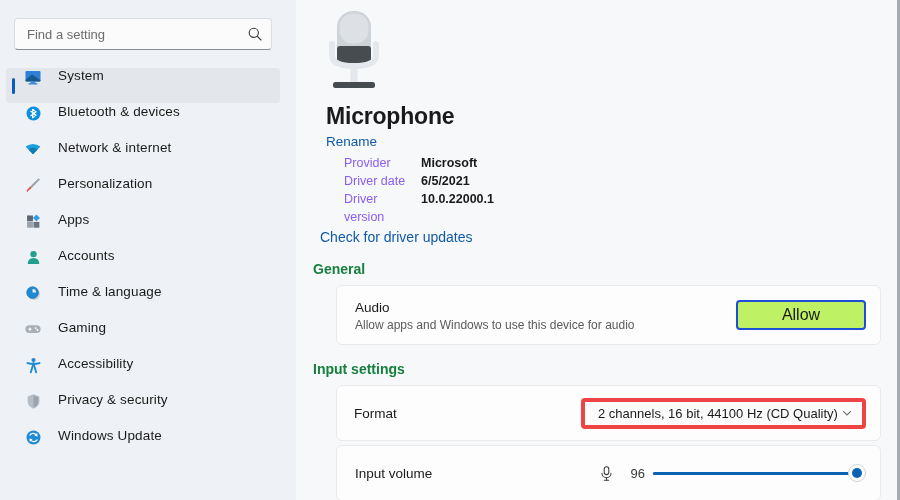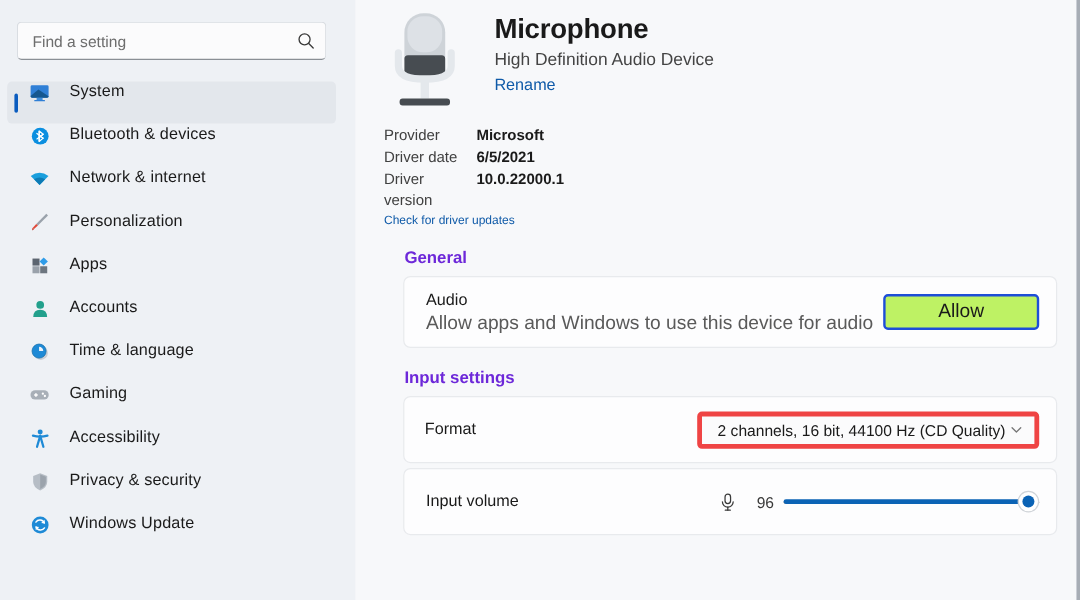--- a/index.html
+++ b/index.html
@@ -114,20 +114,21 @@
     position: relative;
     overflow: hidden;
   }
 
   .content-inner { padding: 0 16px 0 8px; }
 
   
   .device-header {
     display: flex;
     padding: 8px 0 0 0;
+    flex-direction: column;
   }
 
   .mic-art {
     width: 72px;
     flex: 0 0 72px;
     height: 92px;
     position: relative;
     margin-left: 14px;
   }
 
@@ -155,56 +156,56 @@
     display: inline-block;
   }
 
   
   .driver-info {
     margin: 4px 0 0 16px;
     font-size: 12.5px;
   }
 
   .driver-row { display: flex; line-height: 18px; }
-  .driver-key { width: 77px; flex: 0 0 77px; color: #404040; }
+  .driver-key { width: 77px; flex: 0 0 77px; color: #8b5cf6; margin-left: 24px; }
   .driver-val { color: #1a1a1a; font-weight: bold; }
 
   .driver-link {
-    font-size: 10px;
+    font-size: 14px;
     color: #0f5aa8;
     margin-top: 3px;
     display: inline-block;
     cursor: pointer;
     text-align: right;
   }
 
   
   .section-heading {
     font-size: 14px;
     font-weight: bold;
-    color: #6d28d9;
-    margin: 16px 0 8px 33px;
+    color: #15803d;
+    margin: 16px 0 8px 9px;
   }
 
   
   .card {
     background: #fdfdfe;
     border: 1px solid #e8eaed;
     border-radius: 6px;
     margin: 0 0 4px 32px;
     min-height: 58px;
     display: flex;
     align-items: center;
     padding: 0 14px 0 18px;
   }
 
   .card-main { flex: 1; }
 
   .card-title { font-size: 13.5px; color: #1a1a1a; line-height: 1.3; }
-  .card-desc { font-size: 16px; color: #5a5a5a; margin-top: 2px; }
+  .card-desc { font-size: 12px; color: #5a5a5a; margin-top: 2px; }
 
   .btn {
     min-width: 130px;
     height: 30px;
     background: #bef264;
     border: 2px solid #1d4ed8;
     border-radius: 4px;
     font-family: "Liberation Sans", sans-serif;
     font-size: 16px;
     color: #1a1a1a;
@@ -456,21 +457,20 @@
             <rect x="21.5" y="5.5" width="29" height="30" rx="13" fill="#dde1e6"></rect>
             <rect x="19" y="38" width="34" height="17" rx="3" fill="#474c51"></rect>
             <path d="M14 36 L14 47 Q14 58 36 58 Q58 58 58 47 L58 36" fill="none" stroke="#e4e8ec" stroke-width="6" stroke-linecap="round"></path>
             <rect x="32.5" y="58" width="7" height="16" fill="#e4e8ec"></rect>
             <rect x="15" y="74" width="42" height="6" rx="2.5" fill="#474c51"></rect>
           </svg>
         </div>
 
         <div class="device-meta">
           <div class="device-title">Microphone</div>
-          <div class="device-sub">High Definition Audio Device</div>
           <div class="link">Rename</div>
         </div>
       </div>
 
       <div class="driver-info">
         <div class="driver-row">
           <span class="driver-key">Provider</span>
           <span class="driver-val">Microsoft</span>
         </div>
         <div class="driver-row">

